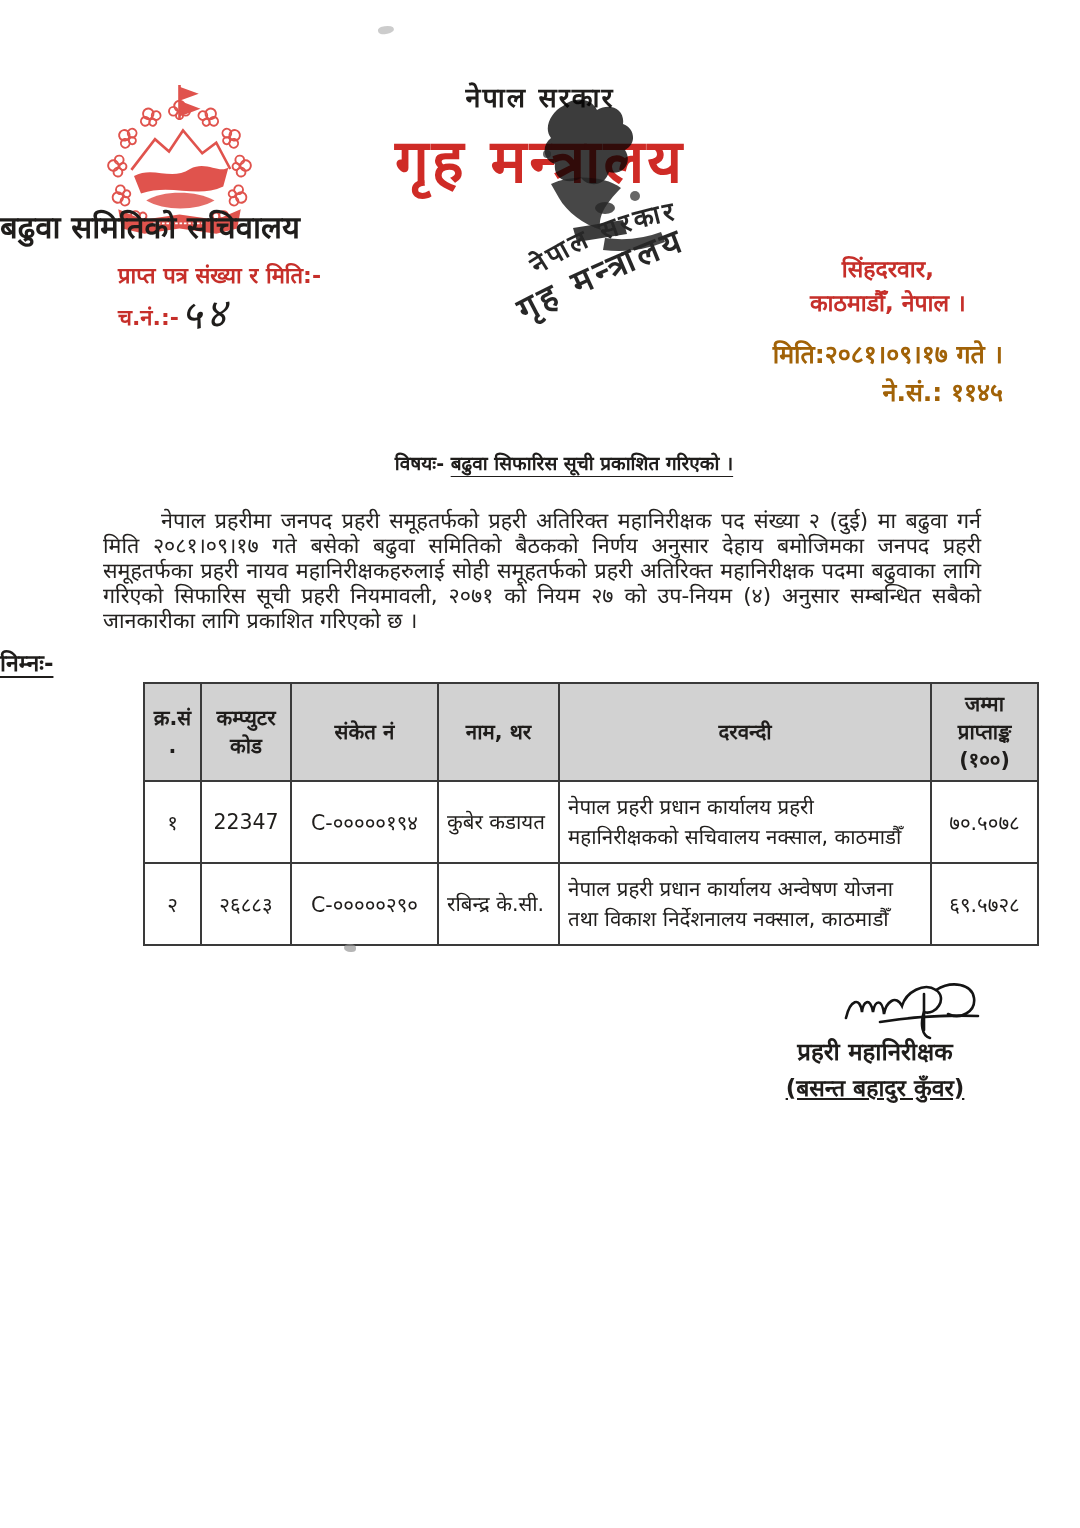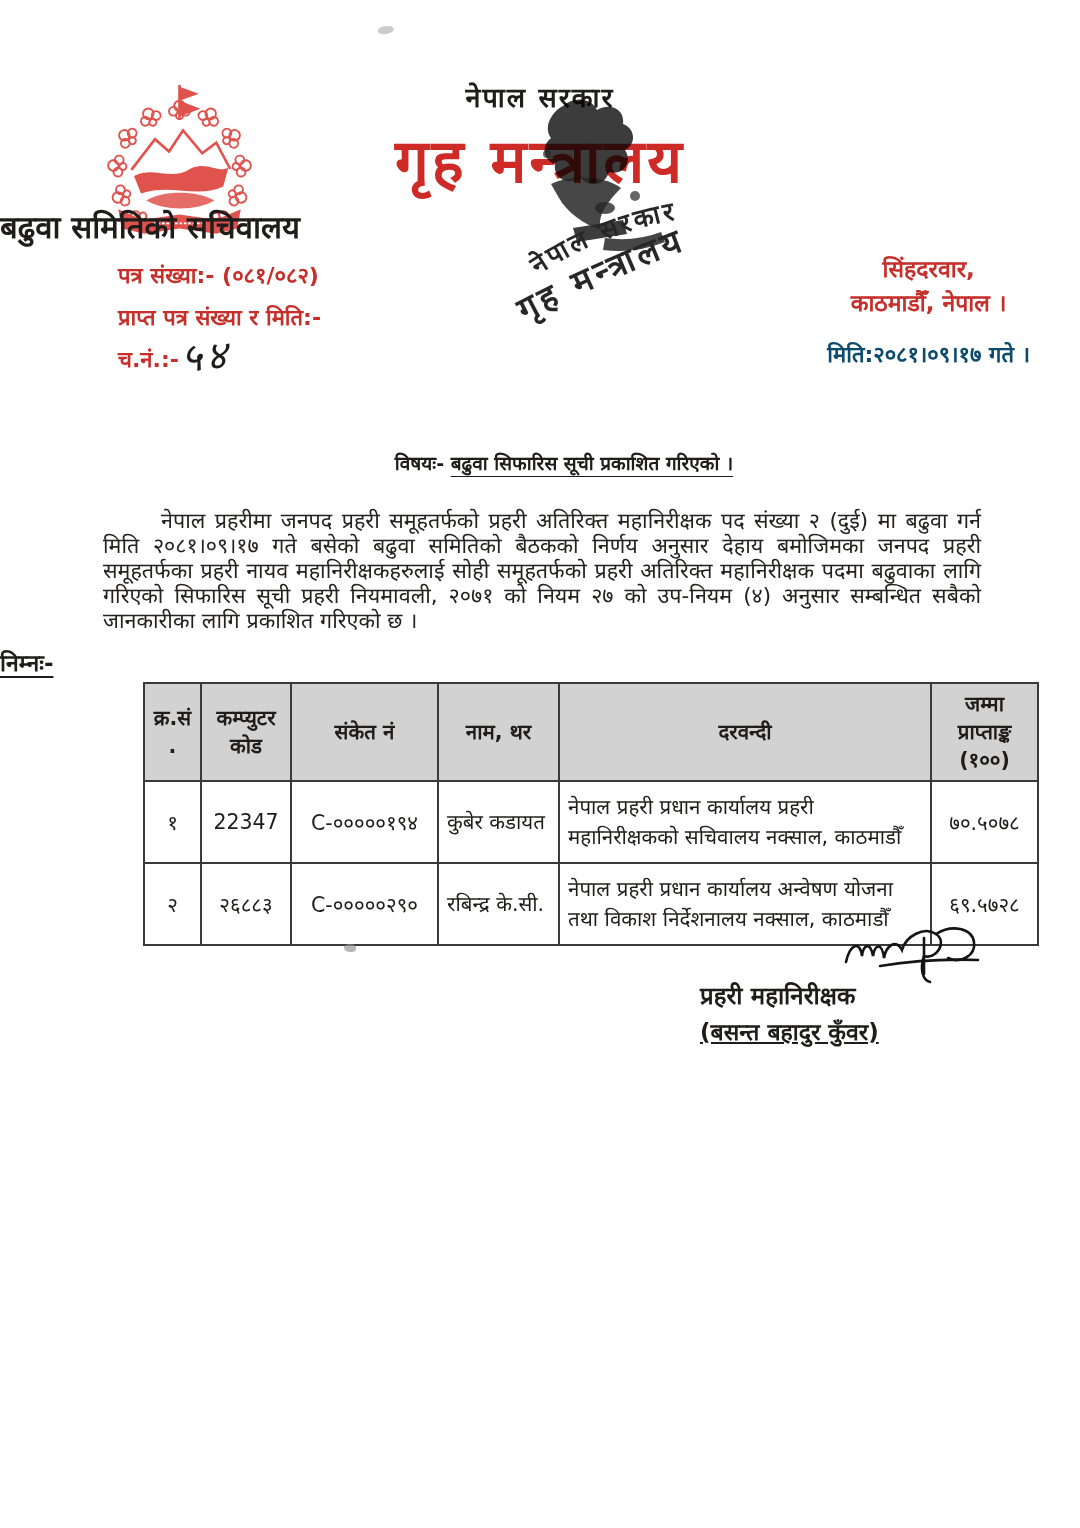--- a/index.html
+++ b/index.html
@@ -18,43 +18,43 @@
   
   .emblem{left:92px;top:78px;width:175px;height:175px;}
 
   
   .stamp{left:455px;top:88px;width:300px;height:260px;mix-blend-mode:multiply;opacity:.92;pointer-events:none;}
 
   
   .meta-left{left:118px;top:255px;font-size:22px;font-weight:bold;color:#c62f2a;line-height:42px;}
   .chno-row{display:flex;align-items:flex-start;}
   .chno-value{color:#1f1d1b;font-size:40px;font-weight:normal;font-style:italic;line-height:34px;margin-left:2px;letter-spacing:4px;transform:rotate(-4deg);font-family:"DejaVu Serif",serif;}
-  .meta-right{right:50px;top:252px;text-align:center;font-size:23px;font-weight:bold;line-height:34px;margin-left:20px;}
+  .meta-right{right:77px;top:252px;text-align:center;font-size:23px;font-weight:bold;line-height:34px;margin-left:20px;}
   .meta-right .addr{color:#c62f2a;}
-  .meta-right .dates{text-align:right;margin-top:16px;color:#0c4a6e;line-height:38px;font-size:22px;}
+  .meta-right .dates{text-align:right;margin-top:16px;color:#a16207;line-height:38px;font-size:25px;}
 
   
   .subject{left:0;right:0;top:450px;text-align:center;font-size:19px;font-weight:bold;margin-left:48px;}
   .subject .u{text-decoration:underline;text-underline-offset:6px;}
 
   
   .body-par{left:103px;top:508px;width:878px;font-size:21.5px;line-height:25px;text-align:justify;text-indent:58px;color:#242220;}
   .following{left:0;right:0;top:646px;font-size:23px;font-weight:bold;}
   .following span{text-decoration:underline;text-underline-offset:5px;}
 
   
   .doc-table{left:143px;top:682px;width:894px;border-collapse:collapse;table-layout:fixed;}
   .doc-table td,.doc-table th{border:2px solid #3a3a3a;font-size:20.5px;vertical-align:middle;padding:4px 8px;word-wrap:break-word;}
   .doc-table thead th{background:#d2d2d2;font-weight:bold;height:88px;text-align:center;line-height:28px;}
   .doc-table tbody td{height:72px;background:#fff;}
   .cell-c{text-align:center;}
   .cell-l{text-align:left;padding-left:12px;line-height:30px;}
 
   
-  .sig-block{left:700px;top:916px;width:350px;}
+  .sig-block{left:700px;top:972px;width:350px;text-align:center;}
   .sig-svg{display:block;margin:0 auto -8px 140px;}
   .sig-title{font-size:24px;font-weight:bold;line-height:36px;}
   .sig-name{font-size:23px;font-weight:bold;line-height:36px;text-decoration:underline;}
   .sig-role{font-size:24px;font-weight:bold;line-height:38px;}
 
   .smudge1{left:378px;top:26px;width:16px;height:8px;background:#9a9a9a;opacity:.5;border-radius:40% 60% 50% 50%;transform:rotate(-10deg);}
   .smudge2{left:344px;top:944px;width:12px;height:8px;background:#8f8f8f;opacity:.65;border-radius:50% 50% 40% 60%;}
 </style>
 </head>
 <body>
@@ -115,33 +115,33 @@
   </defs>
   <text font-size="26" font-weight="bold" fill="#141414" letter-spacing="3">
     <textPath href="#arc1" startOffset="8%">नेपाल सरकार</textPath>
   </text>
   <text font-size="33" font-weight="bold" fill="#141414" letter-spacing="4">
     <textPath href="#arc2" startOffset="4%">गृह मन्त्रालय</textPath>
   </text>
 </svg>
 
 <div class="abs meta-left">
-  <div>पत्र संख्या:- (०८१/०८२)</div>
   <div>प्राप्त पत्र संख्या र मिति:-</div>
   <div class="chno-row">
     <span>च.नं.:-</span>
     <span class="chno-value">५४</span>
   </div>
 </div>
 
 <div class="abs meta-right">
   <div class="addr">सिंहदरवार,</div>
   <div class="addr">काठमाडौँ, नेपाल ।</div>
   <div class="dates">
     <div>मिति:२०८१।०९।१७ गते ।</div>
+    <div>ने.सं.: ११४५</div>
   </div>
 </div>
 
 <div class="abs subject">
   <span>विषयः-</span>
   <span class="u">बढुवा सिफारिस सूची प्रकाशित गरिएको ।</span>
 </div>
 
 <div class="abs body-par">नेपाल प्रहरीमा जनपद प्रहरी समूहतर्फको प्रहरी अतिरिक्त महानिरीक्षक पद संख्या २ (दुई) मा बढुवा गर्न मिति २०८१।०९।१७ गते बसेको बढुवा समितिको बैठकको निर्णय अनुसार देहाय बमोजिमका जनपद प्रहरी समूहतर्फका प्रहरी नायव महानिरीक्षकहरुलाई सोही समूहतर्फको प्रहरी अतिरिक्त महानिरीक्षक पदमा बढुवाका लागि गरिएको सिफारिस सूची प्रहरी नियमावली, २०७१ को नियम २७ को उप-नियम (४) अनुसार सम्बन्धित सबैको जानकारीका लागि प्रकाशित गरिएको छ ।</div>
 <div class="abs following">

